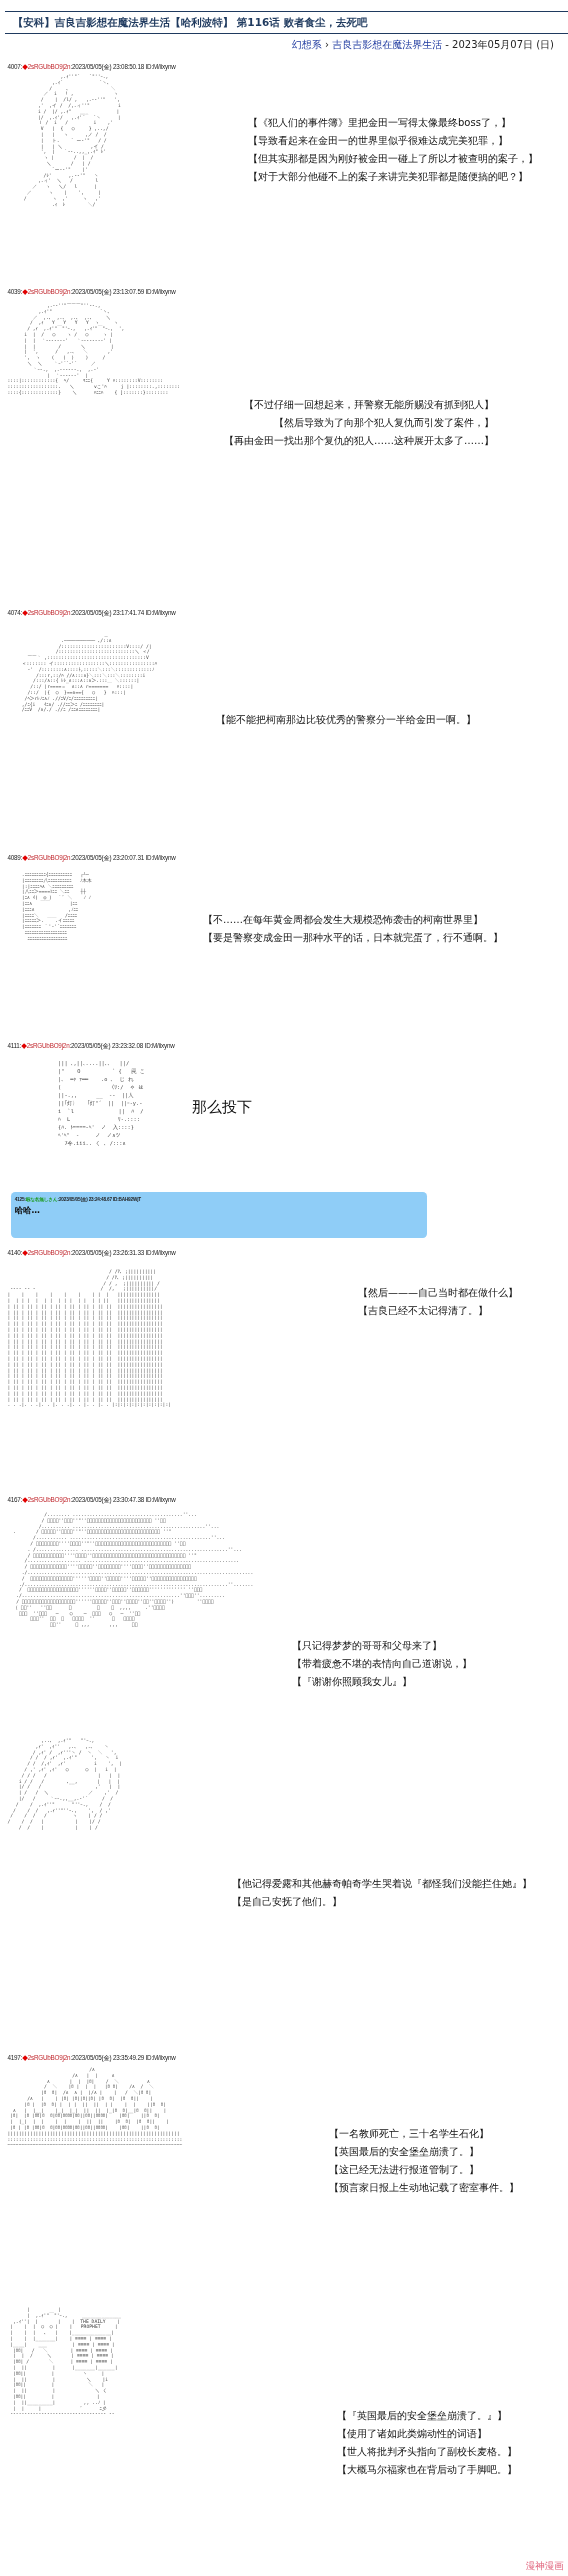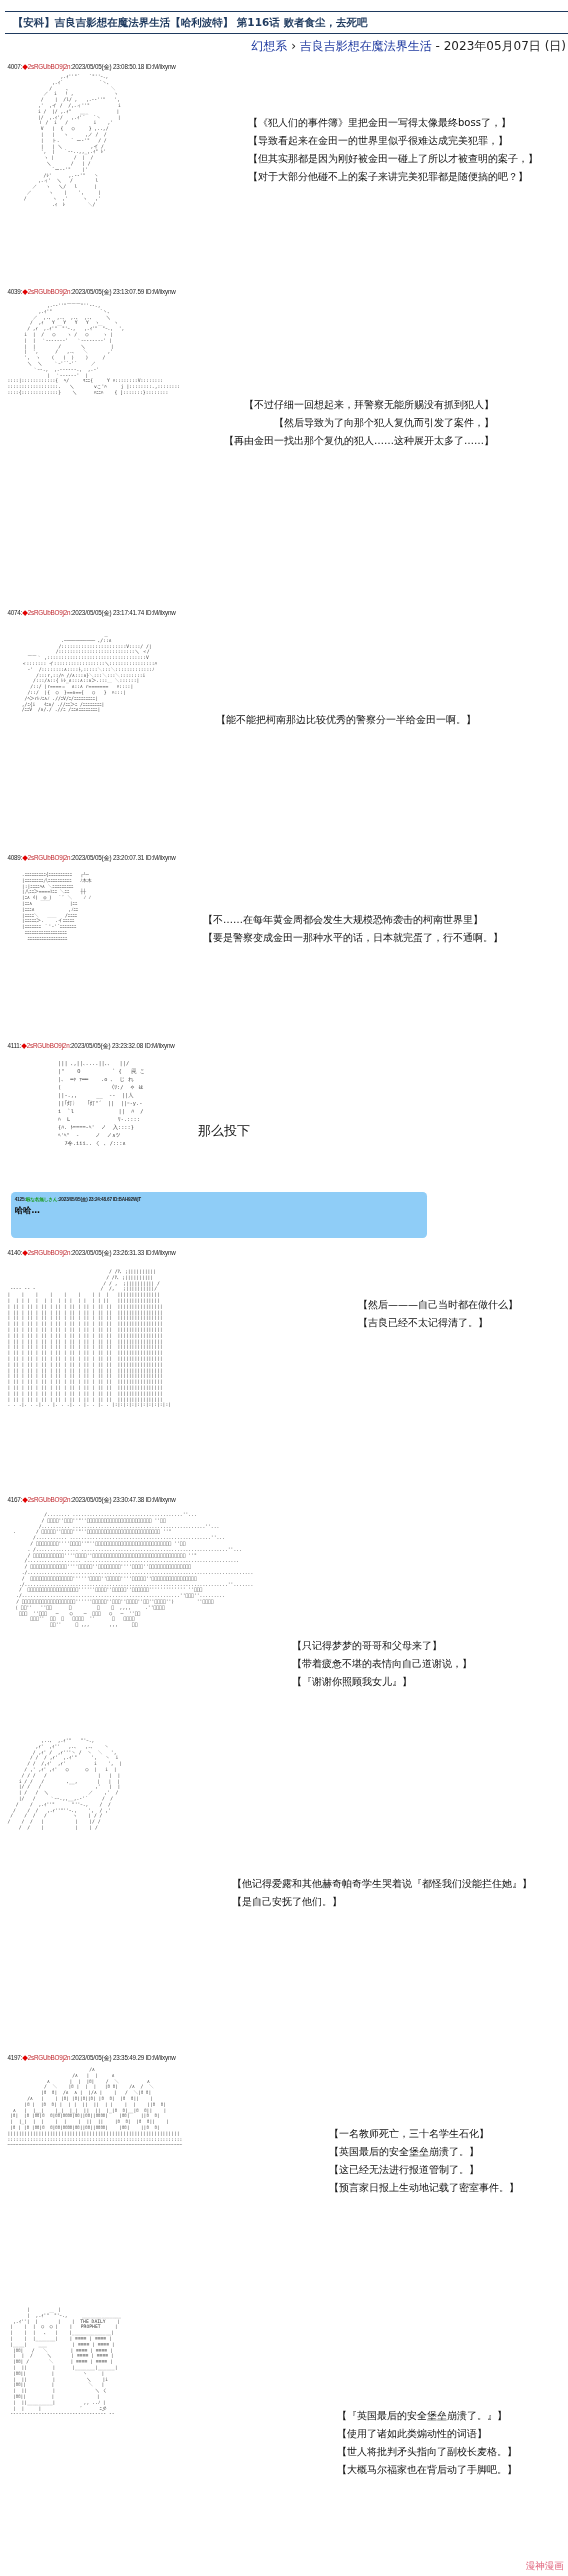--- a/index.html
+++ b/index.html
@@ -1,21 +1,21 @@
 <!DOCTYPE html>
 <html style="font-size:8.4px"><head>
 <meta charset="utf-8">
 <style>
   html, body { margin:0; padding:0; background:#fff; }
   body { width:569px; height:2576px; position:relative; overflow:hidden;
          font-family:"DejaVu Sans", "Liberation Sans", sans-serif; color:#111; }
   .title-bar { position:absolute; left:5.3px; top:10.5px; width:564px; height:21px;
                border-top:1.6px solid #1f3a5f; border-bottom:1.6px solid #1f3a5f; }
   .title { position:absolute; left:7.4px; top:4.2px; font-size:10.5px; font-weight:bold; color:#1f3a5f; white-space:nowrap; }
-  .crumbs { position:absolute; right:3px; top:38px; font-size:12px; white-space:nowrap; color:#222;padding-left:34px; }
+  .crumbs { position:absolute; right:15px; top:38px; font-size:10px; white-space:nowrap; color:#222;padding-left:34px; }
   .crumbs a { color:#1f3aa0; text-decoration:none; }
   .post-header { position:absolute; left:7.4px; font-size:6.3px; font-family:"Liberation Sans", sans-serif; white-space:nowrap; color:#222; letter-spacing:-0.2px; }
   .post-header .diamond { color:#e00000; font-size:7.4px; }
   .post-header .trip { color:#c0262d; }
   .post-header .name-green { color:#1a9a1a; }
   .nar { position:absolute; font-size:10px; line-height:14.7px; white-space:nowrap; color:#111; }
   .nar div { height:18px; line-height:18px; }
   .reply { position:absolute; left:10.5px; top:1192px; width:416px; height:46px; background:#8fcdf7; border-radius:4.2px;font-weight:bold; }
   .reply .post-header { left:4.2px; top:4.2px; font-size:4.7px; position:absolute; }
   .reply .reply-body { position:absolute; left:4.2px; top:12.6px; font-size:8.4px; }
@@ -141,21 +141,21 @@
 |"    O          ` {   罠 こ
 |､  ━ｬ ｧ━━    .o ､  じ れ
 (               〈ﾘ:/  ゃ は
 ||-.,,      __  --  ||人
 ||｢灯〉   ｢灯"´  ||  ||ｰ‐y.-
 i  `l              ||  ﾊ  /
 ﾊ  L               ﾘ-.::::
 {ﾊ. ﾄ====-ﾍ'  ノ  入::::}
 ﾍ'ﾍ"  -     ノ  ノ∧ツ
   7令.iii.. く ､ /:::∧</div>
-<div class="nar" style="left:192px;top:1122px;font-size:13px;margin-left:6px;">
+<div class="nar" style="left:192px;top:1098px;font-size:15px;">
   <div>那么投下</div>
 </div>
 
 <div class="reply">
   <div class="post-header">
     <span>4125</span>:<span class="name-green">暇な名無しさん</span>:<span>2023/05/05(金) 23:24:48.67</span> <span>ID:BAH92WjT</span>
   </div>
   <div class="reply-body">哈哈…</div>
 </div>
 
@@ -179,21 +179,21 @@
 | || | || | || | || | || | || | || ||  ||||||||||||||||
 | || | || | || | || | || | || | || ||  ||||||||||||||||
 | || | || | || | || | || | || | || ||  ||||||||||||||||
 | || | || | || | || | || | || | || ||  ||||||||||||||||
 | || | || | || | || | || | || | || ||  ||||||||||||||||
 | || | || | || | || | || | || | || ||  ||||||||||||||||
 | || | || | || | || | || | || | || ||  ||||||||||||||||
 | || | || | || | || | || | || | || ||  ||||||||||||||||
 | || | || | || | || | || | || | || ||  ||||||||||||||||
 . . .|. . .|. . |. . .|. . |. . |. . |:|:|:|:|:|:|:|:|:|:|</div>
-<div class="nar" style="left:358px;top:1284px;margin-top:12px;">
+<div class="nar" style="left:358px;top:1284px;">
   <div>【然后———自己当时都在做什么】</div>
   <div>【吉良已经不太记得清了。】</div>
 </div>
 
 <div class="post-header" style="top:1495px">
   <span>4167</span>:<span class="diamond">◆</span><span class="trip">2sRGUbBO9j2n</span>:<span>2023/05/05(金) 23:30:47.38</span> <span>ID:M/iixynw</span>
 </div>
 <div class="aa-block" style="left:10.5px;top:1512px;width:274px;height:200px;">            /........ .......................................''...
            / ﾞﾞﾞﾞ''ﾞﾞﾞ''"''ﾞﾞﾞﾞﾞﾞﾞﾞﾞﾞﾞﾞﾞﾞﾞﾞﾞﾞﾞﾞﾞﾞﾞ ''ﾞﾞ
           /.......... ...............................................''...

